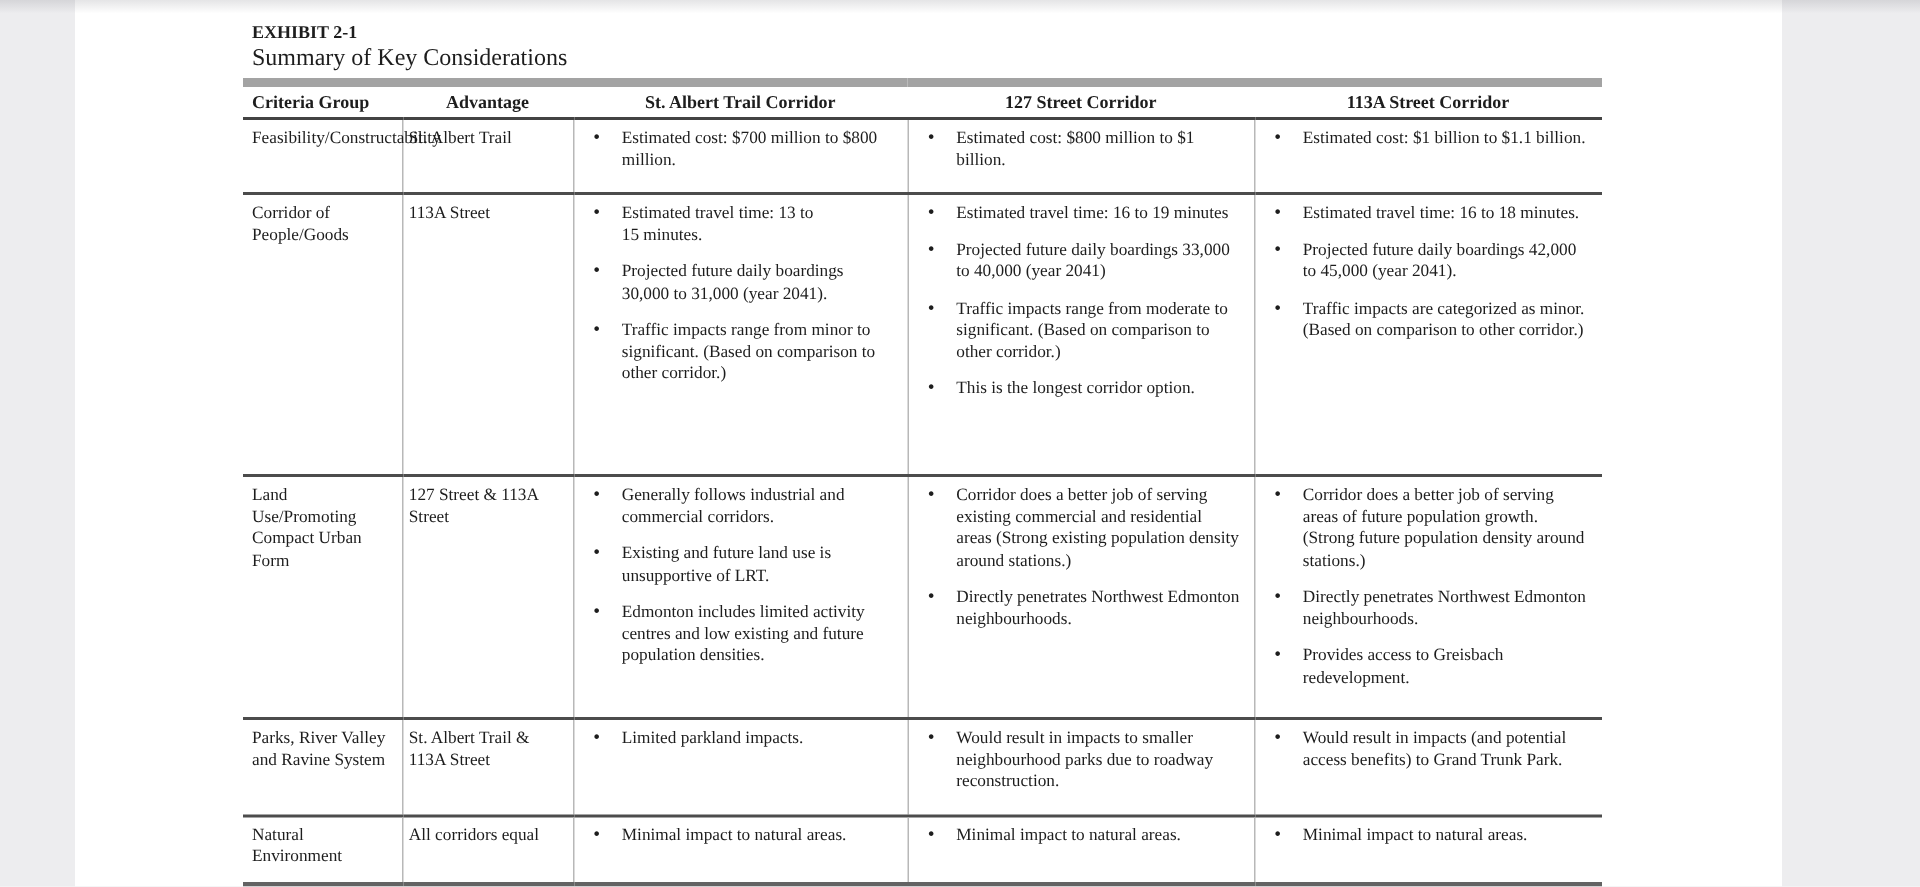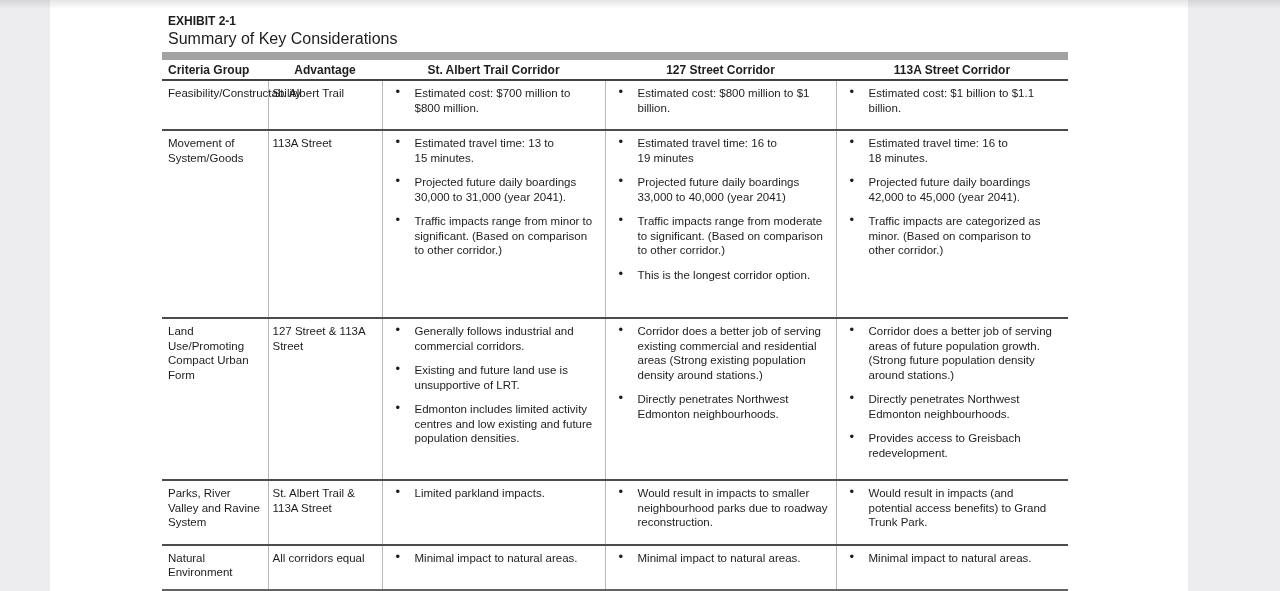--- a/index.html
+++ b/index.html
@@ -9,20 +9,21 @@
     background: #ededef;
     font-family: "Liberation Sans", sans-serif;
     color: #1d1d1d;
   }
   .viewer { position: relative; width: 1280px; height: 591px; }
   .page {
     position: absolute;
     left: 50px; top: 0;
     width: 1138px; height: 591px;
     background: #ffffff;
+    font-family: Liberation Serif, serif;
   }
   .top-shade {
     position: absolute;
     left: 0; top: 0;
     width: 1280px; height: 9px;
     background: linear-gradient(to bottom, rgba(90,90,100,0.16), rgba(90,90,100,0));
     pointer-events: none;
     z-index: 5;
   }
   .content {
@@ -43,21 +44,21 @@
     table-layout: fixed;
   }
   col.c-criteria  { width: 106px; }
   col.c-advantage { width: 114px; }
   col.c-stalbert  { width: 223px; }
   col.c-127       { width: 231px; }
   col.c-113a      { width: 232px; }
 
   thead tr { height: 24px; }
   thead th {
-    border-top: 8px solid #a3a3a3;
+    border-top: 6px solid #a3a3a3;
     border-bottom: 2px solid #434343;
     font-size: 12px;
     font-weight: bold;
     vertical-align: middle;
     padding: 2px 4px;
     text-align: center;
     white-space: nowrap;
   }
   thead th.h-criteria { text-align: left; padding-left: 6px; }
 
@@ -137,21 +138,21 @@
                   <li>Estimated cost: $800 million to $1 billion.</li>
                 </ul>
               </td>
     <td class="corridor-cell">
                 <ul class="bullets">
                   <li>Estimated cost: $1 billion to $1.1 billion.</li>
                 </ul>
               </td>
   </tr>
             <tr>
-    <td class="criteria-cell">Movement of System/Goods</td>
+    <td class="criteria-cell">Corridor of People/Goods</td>
     <td class="advantage-cell">113A Street</td>
     <td class="corridor-cell">
                 <ul class="bullets">
                   <li>Estimated travel time: 13 to 15&nbsp;minutes.</li>
                   <li>Projected future daily boardings 30,000 to 31,000 (year 2041).</li>
                   <li>Traffic impacts range from minor to significant. (Based on comparison to other corridor.)</li>
                 </ul>
               </td>
     <td class="corridor-cell">
                 <ul class="bullets">

